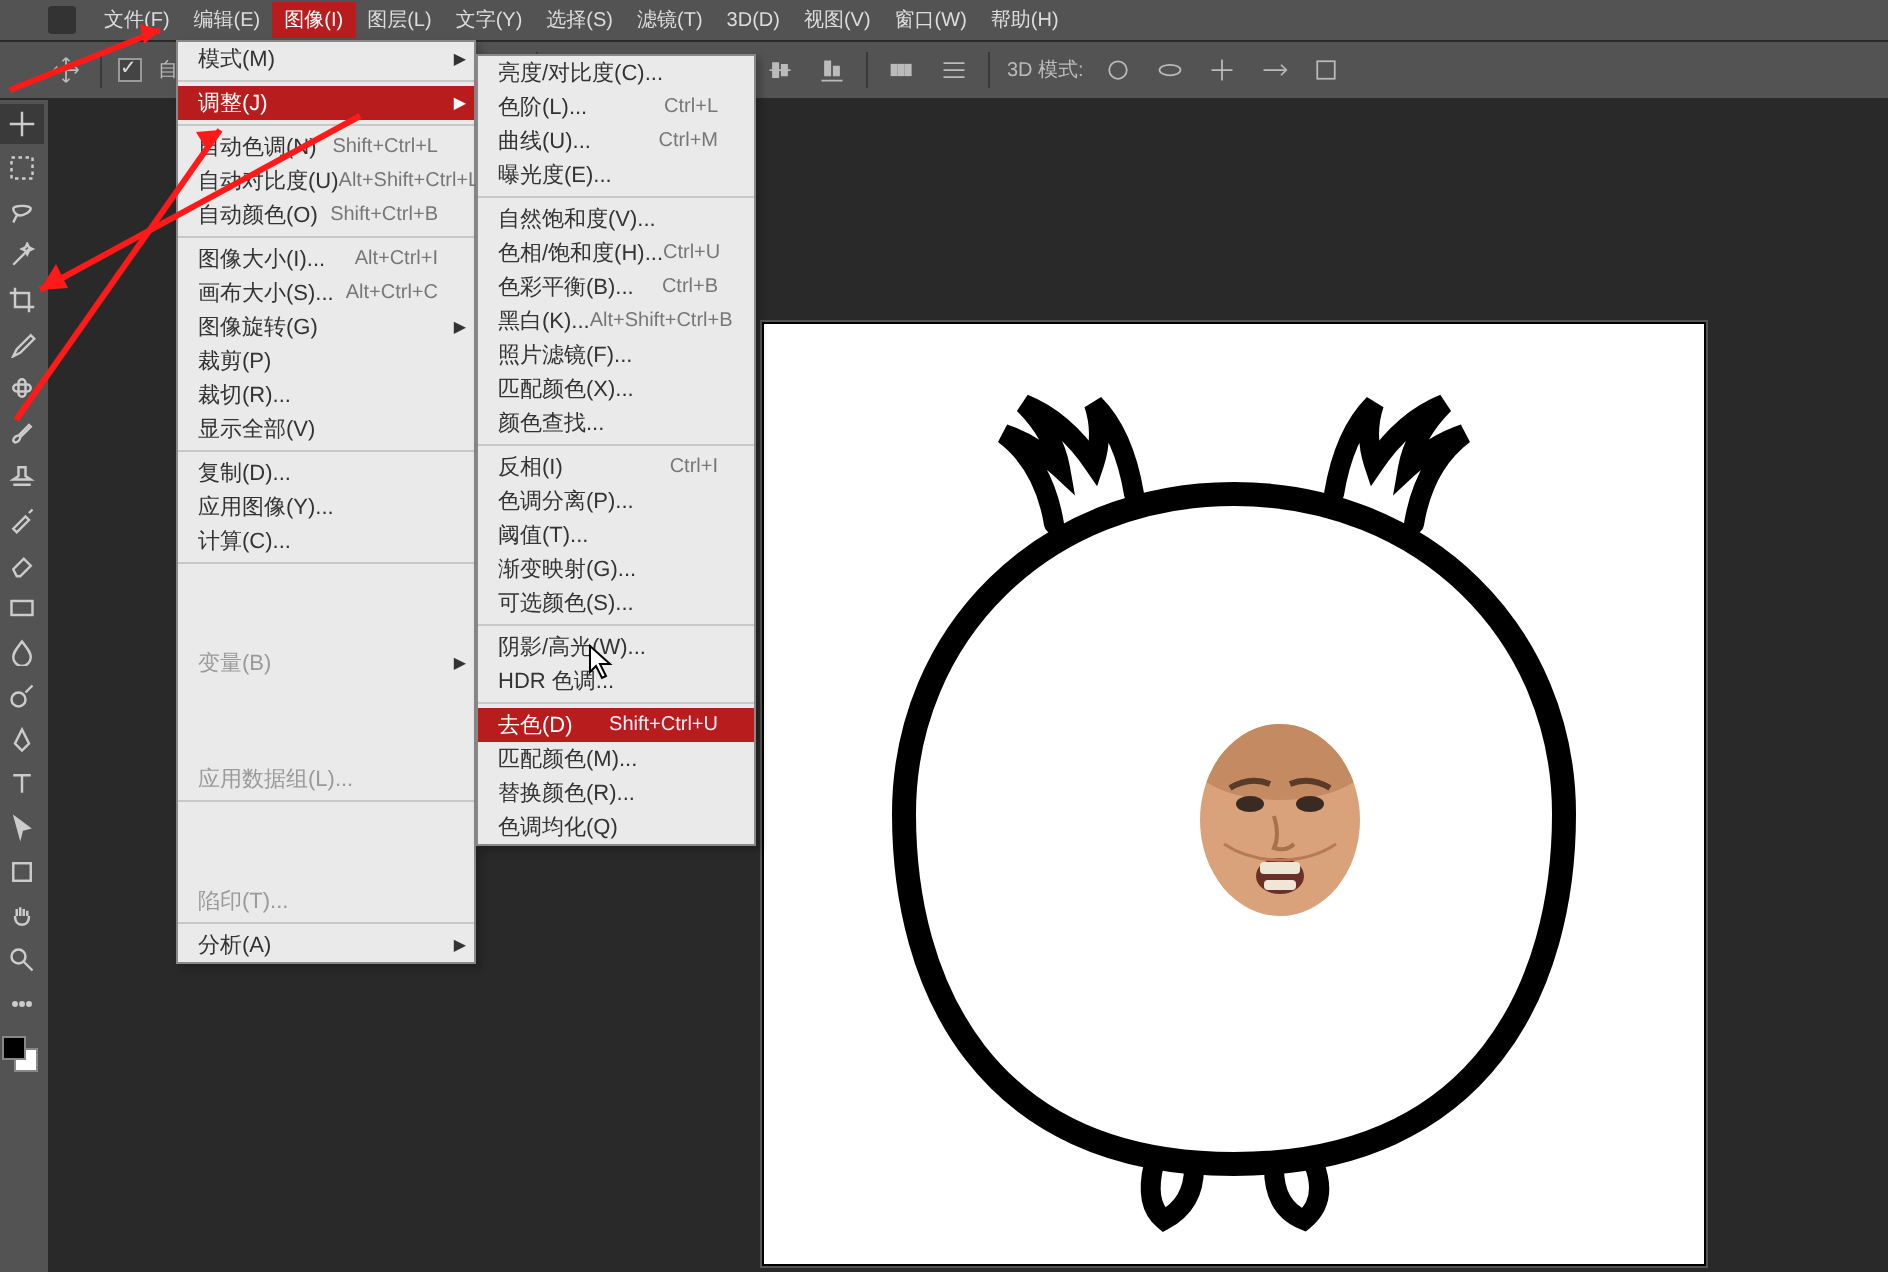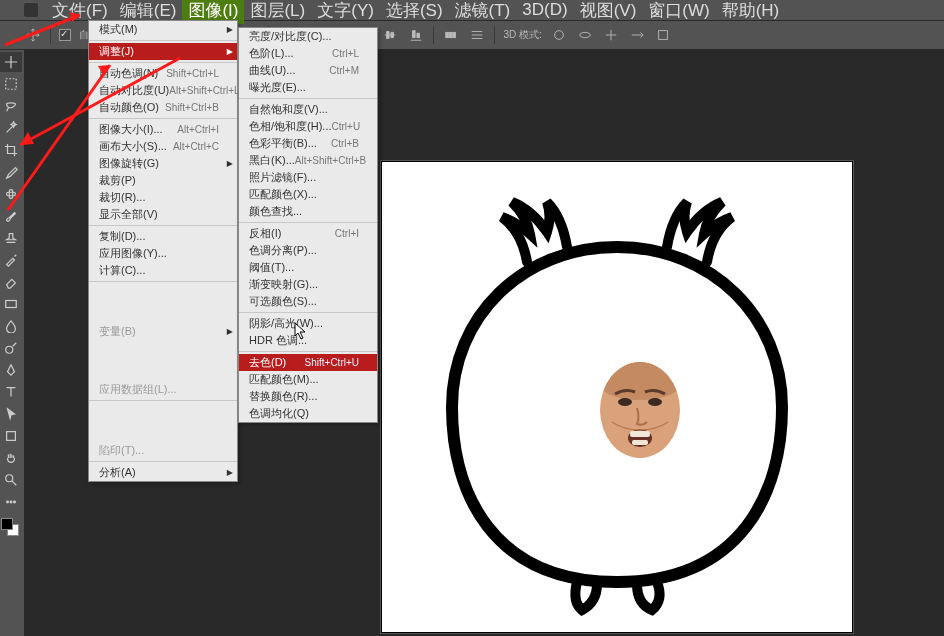--- a/index.html
+++ b/index.html
@@ -1,21 +1,21 @@
 <!DOCTYPE html>
 <html><head>
 <meta charset="utf-8">
 <style>
 * { margin: 0; padding: 0; box-sizing: border-box; font-family: "Microsoft YaHei", Arial, sans-serif; }
 body { background: #535353; width: 944px; height: 636px; overflow: hidden; position: relative; }
 
-.menubar { background: #535353; height: 20px; display: flex; align-items: center; padding-left: 24px; font-size: 17px; color: #ddd; }
+.menubar { background: #535353; height: 20px; display: flex; align-items: center; padding-left: 24px; font-size: 10px; color: #ddd; }
 .menubar .logo { width: 14px; height: 14px; background: #333; border-radius: 2px; margin-right: 8px; }
 .menubar .item { padding: 2px 6px; cursor: pointer; }
-.menubar .item.active { background: #4d7c0f; color: #fff; }
+.menubar .item.active { background: #b91c1c; color: #fff; }
 
 .optionsbar { background: #535353; height: 30px; border-top: 1px solid #2a2a2a; border-bottom: 1px solid #2a2a2a; display: flex; align-items: center; padding-left: 24px; gap: 8px; }
 .optionsbar .icon { width: 18px; height: 18px; display: flex; align-items: center; justify-content: center; color: #ccc; font-size: 12px; }
 .optionsbar .icon svg { width: 14px; height: 14px; stroke: #bbb; fill: none; }
 .optionsbar .sep { width: 1px; height: 18px; background: #3a3a3a; }
 .optionsbar .chk { width: 12px; height: 12px; border: 1px solid #999; background: #444; display: inline-block; position: relative; }
 .optionsbar .chk.on::after { content: "✓"; position: absolute; color: #ddd; font-size: 10px; top: -2px; left: 0; }
 .optionsbar .txt { font-size: 10px; color: #bbb; }
 .optionsbar .dd { font-size: 10px; color: #bbb; padding: 1px 4px; border: 1px solid #3a3a3a; background: #4a4a4a; }
 

